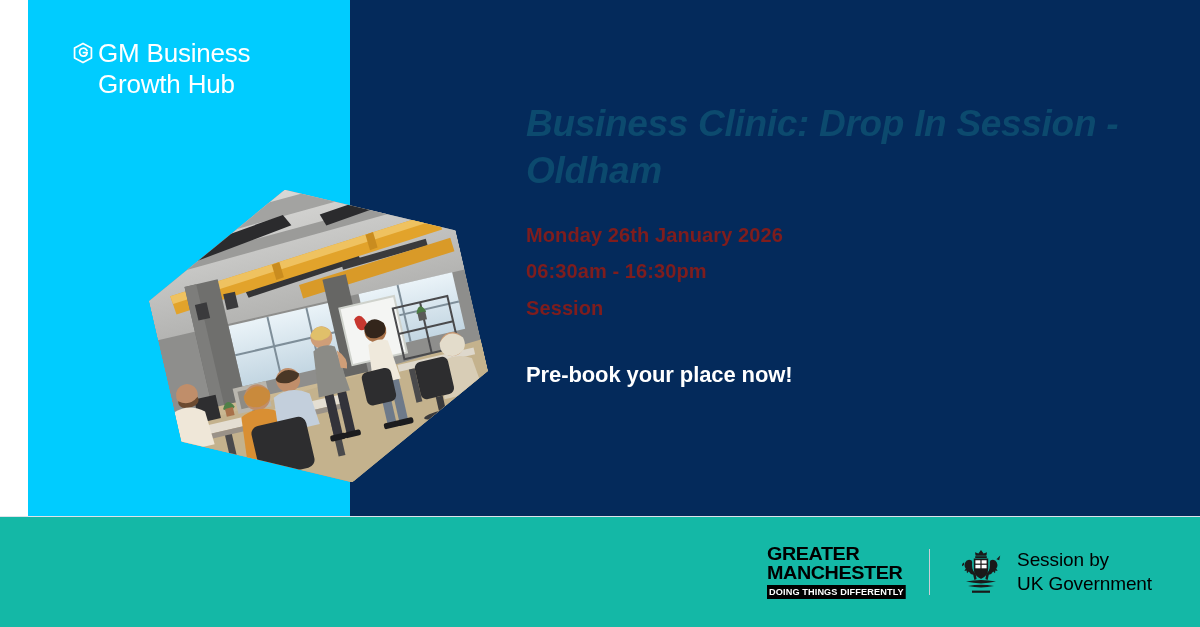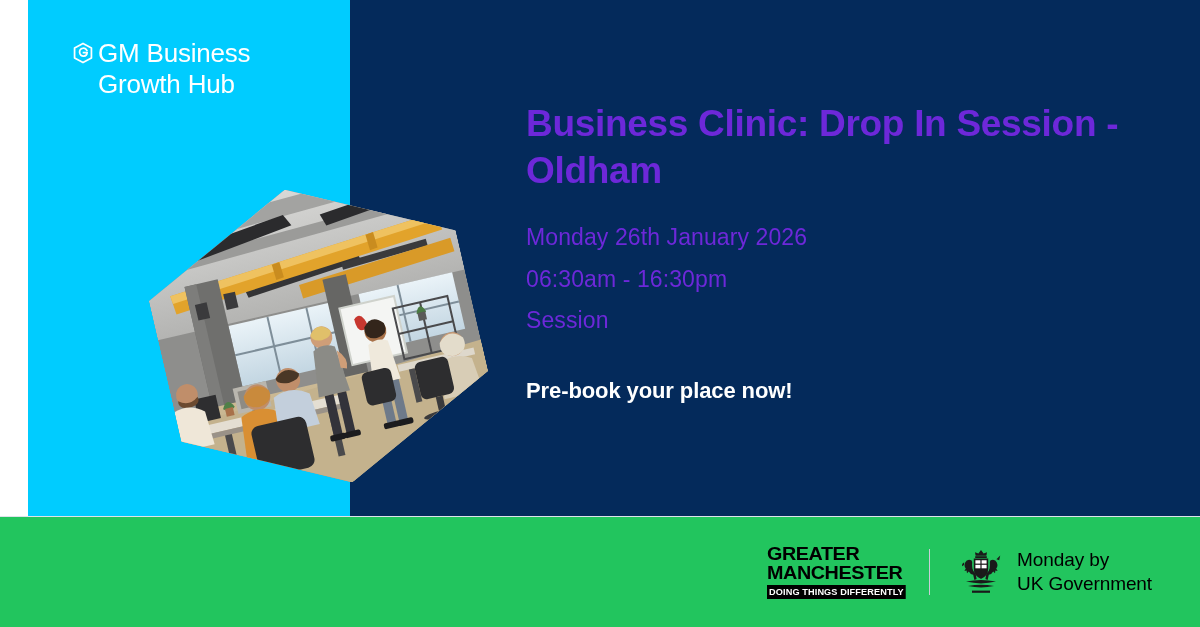--- a/index.html
+++ b/index.html
@@ -88,50 +88,51 @@
 
   
   .copy {
     position: absolute;
     left: 498px;
     top: 100px;
     width: 650px;
     z-index: 5;
   }
   .headline {
-    color: #6d28d9;
+    color: #0c4a6e;
     font-size: 37px;
     line-height: 1.28;
     font-weight: 700;
     letter-spacing: -0.3px;
     margin: 0 0 22px 0;
+    font-style: italic;
   }
   .detail-line {
-    color: #6d28d9;
-    font-size: 23px;
+    color: #7f1d1d;
+    font-size: 20px;
     line-height: 1.82;
-    font-weight: 400;
+    font-weight: 700;
     letter-spacing: 0.1px;
   }
   .cta {
     color: #ffffff;
     font-size: 22px;
     font-weight: 700;
     letter-spacing: -0.1px;
     margin-top: 36px;
   }
 
   
   .footer {
     position: absolute;
     left: 0;
     top: 516px;
     width: 1200px;
     height: 111px;
-    background: #22c55e;
+    background: #14b8a6;
     border-top: 1px solid #dfe3ea;
     box-sizing: border-box;
   }
   .footer-logos {
     position: absolute;
     right: 48px;
     top: 0;
     height: 110px;
     display: flex;
     align-items: center;
@@ -379,20 +380,20 @@
                        l-0.4 2.8 l-1.8 -1.8 q-1.6 3 -4.4 3.4 l-1.2 5.2 l-2.2 -1 l1 -5.4
                        q2.6 -1.6 3.2 -5 q0.6 -3.4 0.2 -6.6 Z"></path>
               <path d="M40.4 12.2 l3.8 -3.6 l-1 4.6 Z"></path>
 
               <path d="M10 34.6 q15 -3.4 30 0 q-15 3.6 -30 0 Z"></path>
               <path d="M12 39 q13 -2.6 26 0 q-13 2.8 -26 0 Z"></path>
               <path d="M16 43.6 h18 v2.2 h-18 Z"></path>
             </g>
           </svg>
         </span>
-        <span class="ukgov-text">Monday by
+        <span class="ukgov-text">Session by
 UK Government</span>
       </div>
 
     </div>
   </div>
 
 </div>
 
 </body></html>

